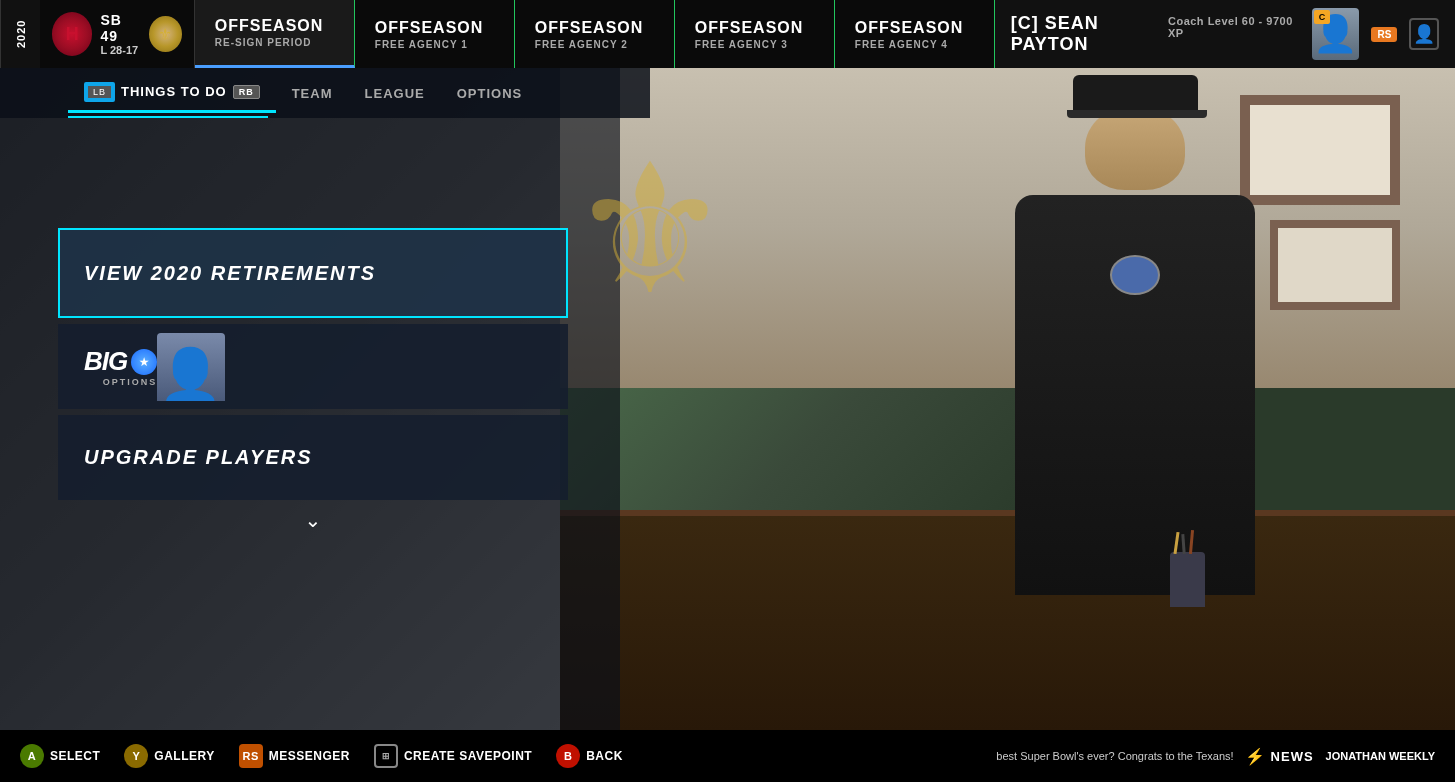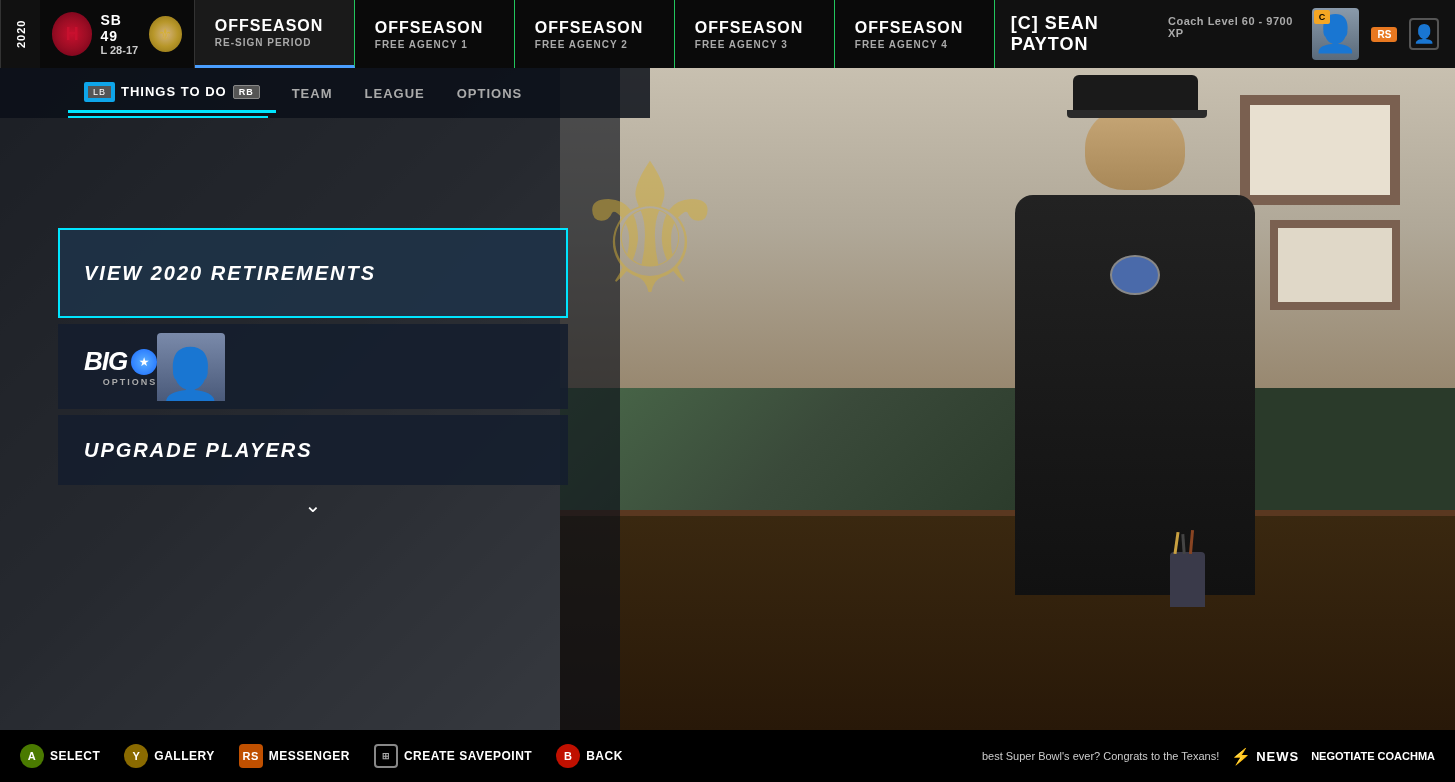--- a/index.html
+++ b/index.html
@@ -497,21 +497,21 @@
             <span style="font-size:9px;font-weight:900;color:#aaa;letter-spacing:2px;">OPTIONS</span>
           </div>
 
           <div style="width:68px;height:68px;background:linear-gradient(180deg,#7a8aaa 0%,#4a5a7a 100%);border-radius:4px 4px 0 0;display:flex;align-items:flex-end;justify-content:center;overflow:hidden;">
             <span style="font-size:52px;line-height:1;color:#b0baca;">👤</span>
           </div>
         </div>
       </div>
     </div>
 
-    <div class="menu-item" style="height:70px;">
+    <div class="menu-item" style="height:85px;">
       <span class="menu-item-text">UPGRADE PLAYERS</span>
     </div>
 
   </div>
 
   <div class="scroll-down-arrow">
     <span style="color:#fff;font-size:20px;">⌄</span>
   </div>
 </div>
 
@@ -551,15 +551,15 @@
     </div>
     <span>BACK</span>
   </div>
 
   <div class="news-ticker">
     <span class="news-text">best Super Bowl's ever? Congrats to the Texans!</span>
     <div class="news-brand">
       <span class="news-lightning">⚡</span>
       <span>NEWS</span>
     </div>
-    <span class="coach-name-ticker">NEGOTIATE COACHMA</span>
+    <span class="coach-name-ticker">JONATHAN WEEKLY</span>
   </div>
 </div>
 
 </body></html>

